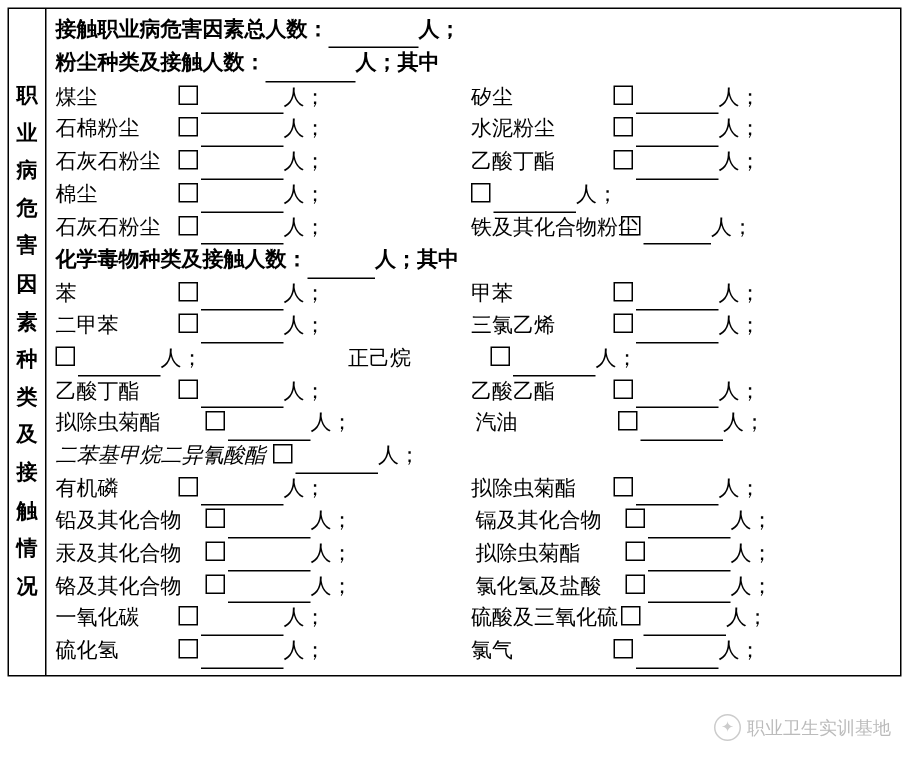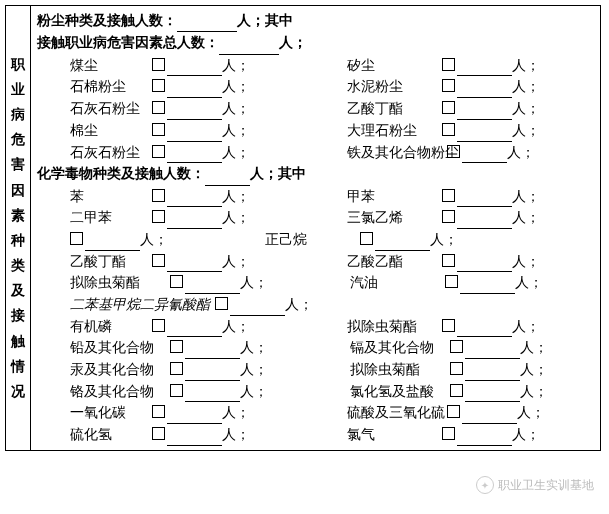--- a/index.html
+++ b/index.html
@@ -44,21 +44,20 @@
     min-width: 60px;
     height: 14px;
     vertical-align: bottom;
   }
   .u.s { min-width: 45px; }
   .u.m { min-width: 55px; }
   .row {
     display: flex;
     line-height: 1.55;
     white-space: nowrap;
-    margin-left: 33px;
   }
   .col-l {
     width: 82px;
     flex-shrink: 0;
   }
   .col-l.w { width: 100px; }
   .col-l.ww { width: 145px; font-style: italic; }
   .col-c {
     width: 195px;
     flex-shrink: 0;
@@ -116,27 +115,27 @@
       <span>类</span>
       <span>及</span>
       <span>接</span>
       <span>触</span>
       <span>情</span>
       <span>况</span>
     </div>
   <div class="main">
 
     <div class="hdr">
+      <span>接触职业病危害因素总人数：</span><span class="u"></span><span>人；</span>
+    </div>
+
+    <div class="hdr">
       <span>粉尘种类及接触人数：</span><span class="u"></span><span>人；其中</span>
     </div>
 
-    <div class="hdr">
-      <span>接触职业病危害因素总人数：</span><span class="u"></span><span>人；</span>
-    </div>
-
     <div id="dust-section">
         <div class="row">
           <span class="col-l">煤尘</span>
           <span class="col-c"><span class="cb"></span><span class="u m"></span>人；</span>
           <span class="col-r">矽尘</span>
           <span><span class="cb"></span><span class="u m"></span>人；</span>
         </div>
         <div class="row">
           <span class="col-l">石棉粉尘</span>
           <span class="col-c"><span class="cb"></span><span class="u m"></span>人；</span>
@@ -145,21 +144,20 @@
         </div>
         <div class="row">
           <span class="col-l">石灰石粉尘</span>
           <span class="col-c"><span class="cb"></span><span class="u m"></span>人；</span>
           <span class="col-r">乙酸丁酯</span>
           <span><span class="cb"></span><span class="u m"></span>人；</span>
         </div>
         <div class="row">
           <span class="col-l">棉尘</span>
           <span class="col-c"><span class="cb"></span><span class="u m"></span>人；</span>
-          <span class="col-r">大理石粉尘</span>
           <span><span class="cb"></span><span class="u m"></span>人；</span>
         </div>
         <div class="row">
           <span class="col-l">石灰石粉尘</span>
           <span class="col-c"><span class="cb"></span><span class="u m"></span>人；</span>
           <span class="col-r w">铁及其化合物粉尘</span>
           <span><span class="cb"></span><span class="u s"></span>人；</span>
         </div>
       </div>
 

